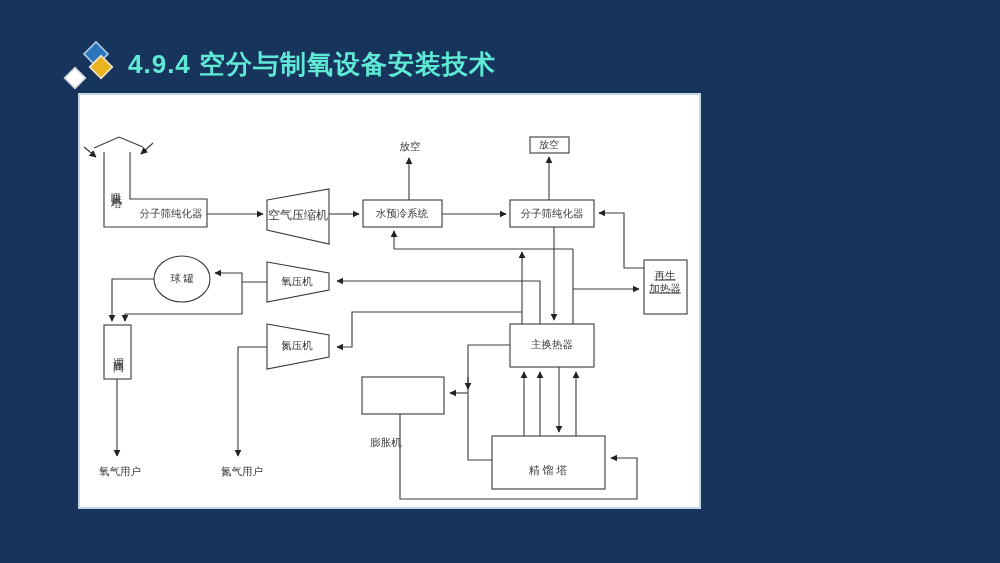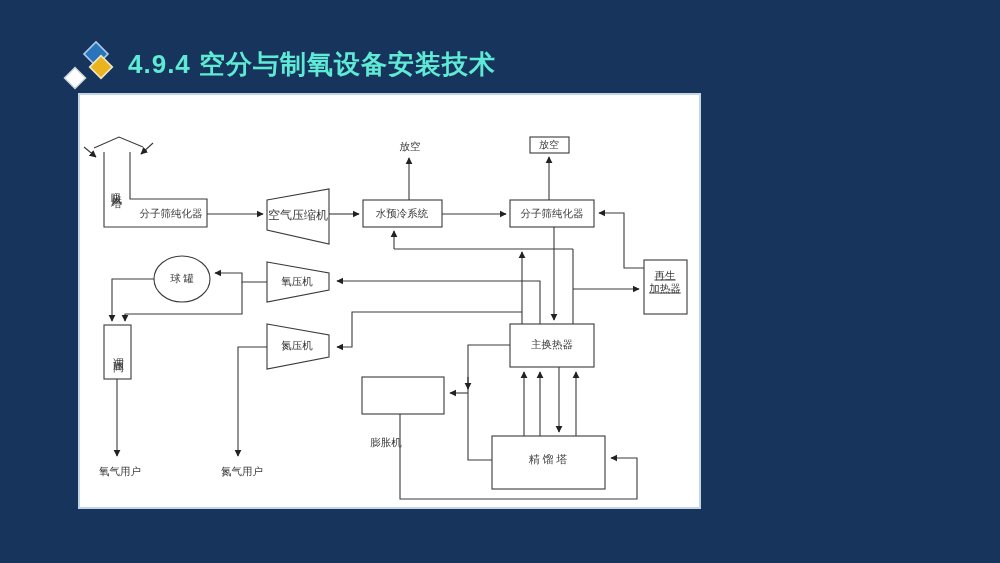--- a/index.html
+++ b/index.html
@@ -110,17 +110,17 @@
     <div class="lbl" style="left:469px;top:50px;font-size:10px;">放空</div>
     <div class="lbl" style="left:472px;top:119px;">分子筛纯化器</div>
     <div class="lbl two" style="left:585px;top:180px;">再生</div>
     <div class="lbl two" style="left:585px;top:193px;">加热器</div>
     <div class="lbl" style="left:102px;top:184px;font-family:Liberation Serif, serif;">球  罐</div>
     <div class="lbl" style="left:217px;top:187px;">氧压机</div>
     <div class="lbl" style="left:217px;top:251px;">氮压机</div>
     <div class="lbl v" style="left:38px;top:257px;">调压间</div>
     <div class="lbl" style="left:472px;top:250px;">主换热器</div>
     <div class="lbl" style="left:306px;top:301px;margin-top:47px;">膨胀机</div>
-    <div class="lbl" style="left:468px;top:364px;font-size:11px;">精  馏  塔</div>
+    <div class="lbl" style="left:468px;top:375px;font-size:11px;">精  馏  塔</div>
     <div class="lbl" style="left:40px;top:377px;">氧气用户</div>
     <div class="lbl" style="left:162px;top:377px;">氮气用户</div>
   </div>
 </div>
 
 </body></html>

